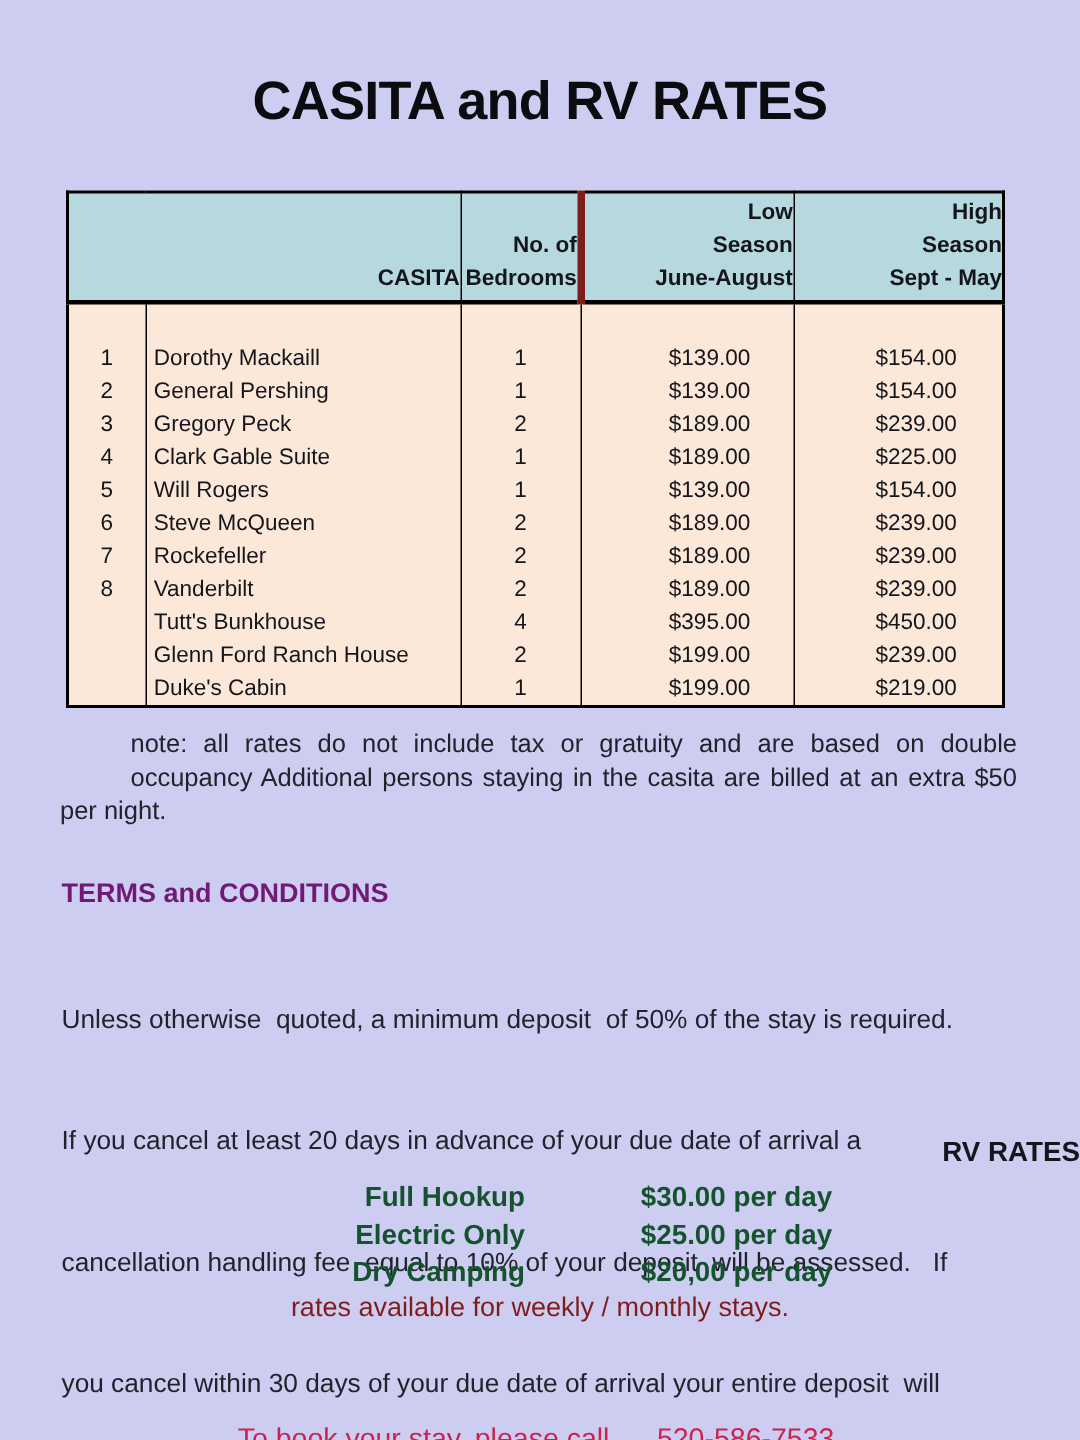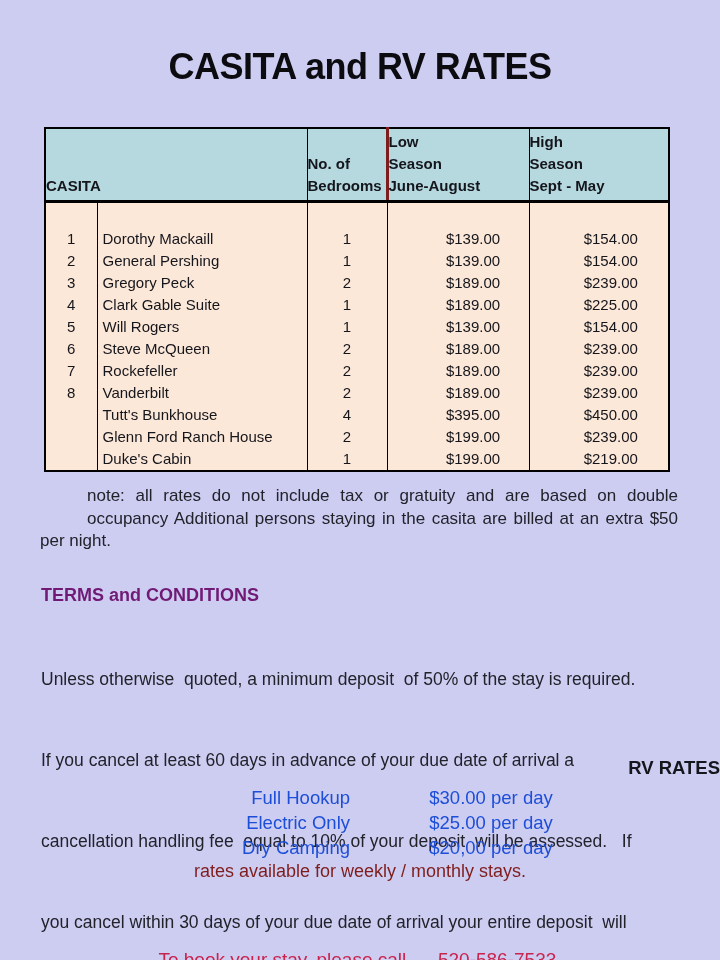--- a/index.html
+++ b/index.html
@@ -20,24 +20,24 @@
   
   table.rates {
     position:absolute; left:44px; top:127px; width:624px;
     border-collapse:collapse; table-layout:fixed;
     background:#fce8d8; border:2px solid #000;
     font-size:15px; color:#15151c;
   }
   table.rates thead th {
     background:#b6d9e0; border-bottom:3px solid #000;
     font-weight:bold; font-size:15px; line-height:22px;
-    vertical-align:bottom; padding:2px 0 3px 0; text-align:left;
+    vertical-align:bottom; padding:2px 0 3px 0; text-align:right;
   }
   th.h-casita { border-right:1px solid #000; padding-bottom:26px; }
-  th.h-bed    { border-right:3px solid #7f1d1d;margin-left:27px; }
+  th.h-bed    { border-right:5px solid #7f1d1d;margin-left:27px; }
   th.h-low    { border-right:1px solid #000; }
   tbody td { height:22px; line-height:22px; padding:0; font-size:15px; }
   tr.spacer td { height:26px; }
   td.c-num  { text-align:center; border-right:1px solid #000; }
   td.c-name { text-align:left; padding-left:5px; border-right:1px solid #000; }
   td.c-bed  { text-align:center; border-right:1px solid #000; }
   td.c-low  { text-align:center; border-right:1px solid #000; padding-left:30px; }
   td.c-high { text-align:center; padding-left:24px; }
 
   
@@ -56,21 +56,21 @@
     position:absolute; left:41px; top:612px; width:650px;
     font-size:17.5px; line-height:27px; color:#22222b; white-space:pre;
   }
 
   
   .rv-heading {
     position:absolute; top:757px; left:0; width:100%;
     text-align:right; font-size:18.5px; font-weight:bold; color:#15151c;
   }
   .rv-list { position:absolute; top:785px; left:0; width:100%; }
-  .rv-row { display:flex; justify-content:center; font-size:18.5px; line-height:25px; color:#1d4ed8; }
+  .rv-row { display:flex; justify-content:center; font-size:18.5px; line-height:25px; color:#14532d;font-weight:bold; }
   .rv-label { flex:0 0 245px; text-align:right; }
   .rv-price { flex:0 0 265px; text-align:center; padding-left:17px; }
   .rv-footer {
     position:absolute; top:861px; left:0; width:100%;
     text-align:center; font-size:18px; color:#7f1d1d;
   }
 
   
   .contact {
     position:absolute; top:897px; left:0; width:100%;
@@ -204,21 +204,21 @@
 
   <div class="note">
     <div class="jline">note:   all rates do not include tax or gratuity and are based on double</div>
     <div class="jline">occupancy   Additional persons staying in the casita are billed at an extra $50</div>
     <div>per night.</div>
   </div>
 
   <div class="terms-heading">TERMS and CONDITIONS</div>
   <div class="terms">
     <div>Unless otherwise  quoted, a minimum deposit  of 50% of the stay is required.</div>
-    <div>If you cancel at least 60 days in advance of your due date of arrival a</div>
+    <div>If you cancel at least 20 days in advance of your due date of arrival a</div>
     <div>cancellation handling fee  equal to 10% of your deposit  will be assessed.   If</div>
     <div>you cancel within 30 days of your due date of arrival your entire deposit  will</div>
     
   </div>
 
   <div class="rv-heading">RV RATES</div>
   <div class="rv-list">
     <div class="rv-row">
       <span class="rv-label">Full Hookup</span>
       <span class="rv-price">$30.00 per day</span>

